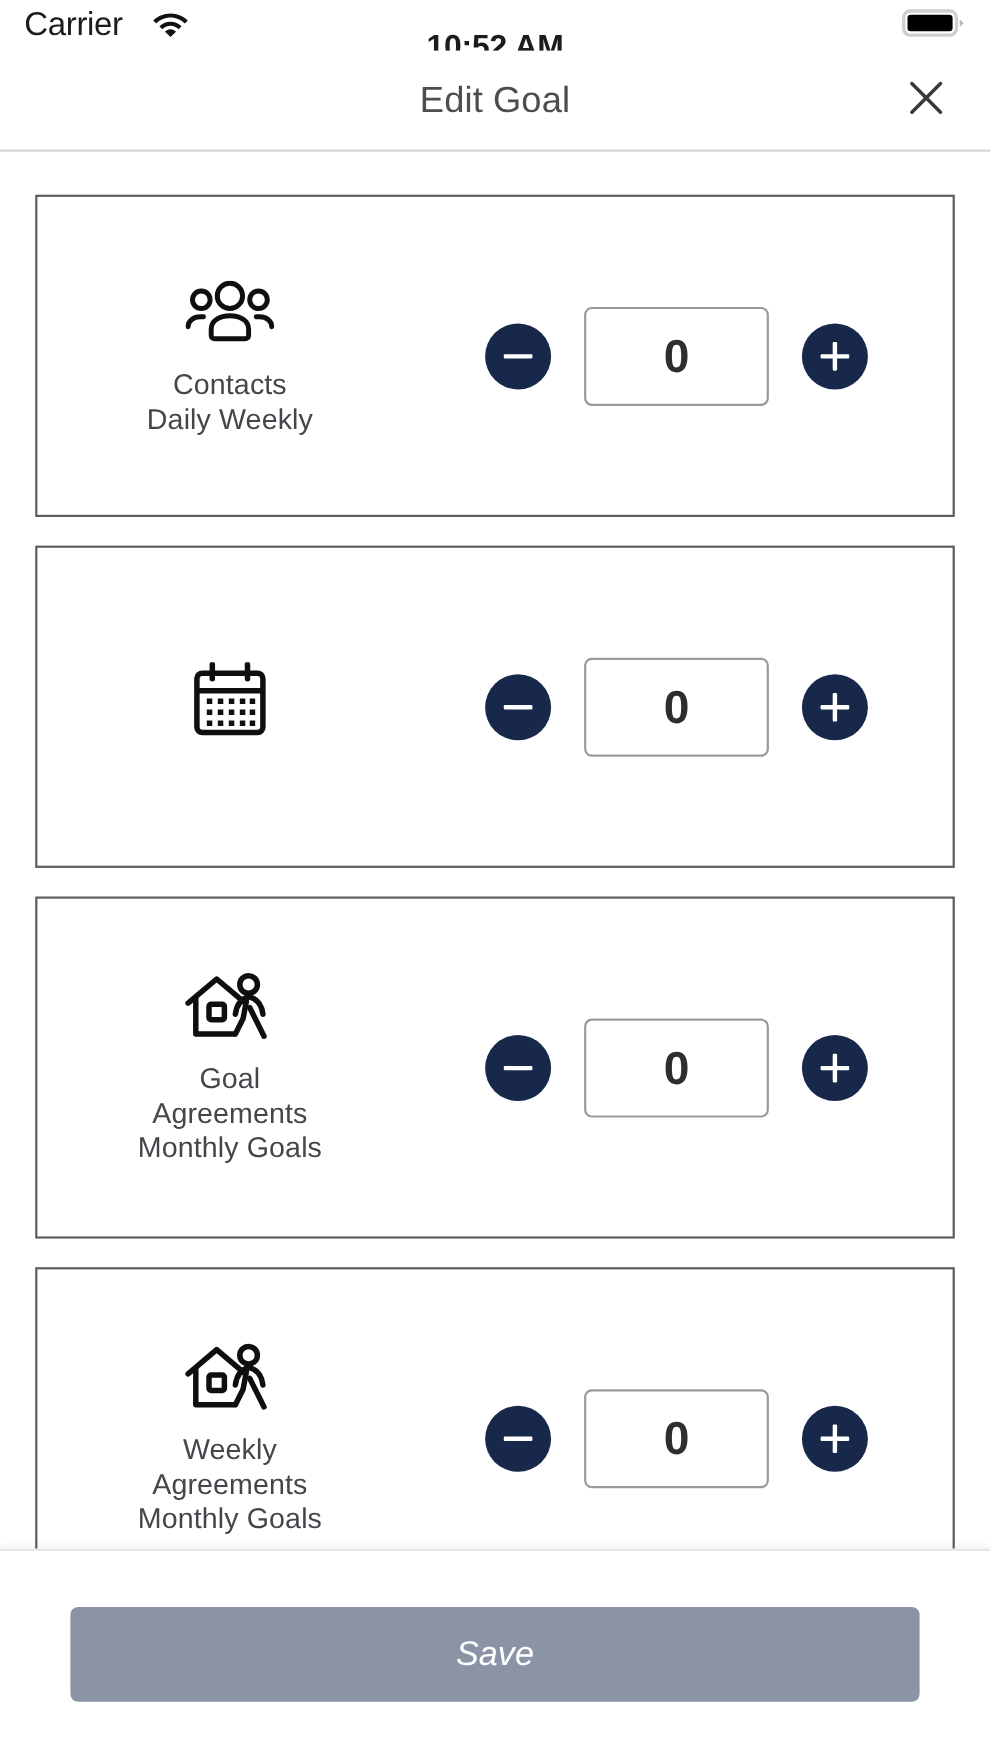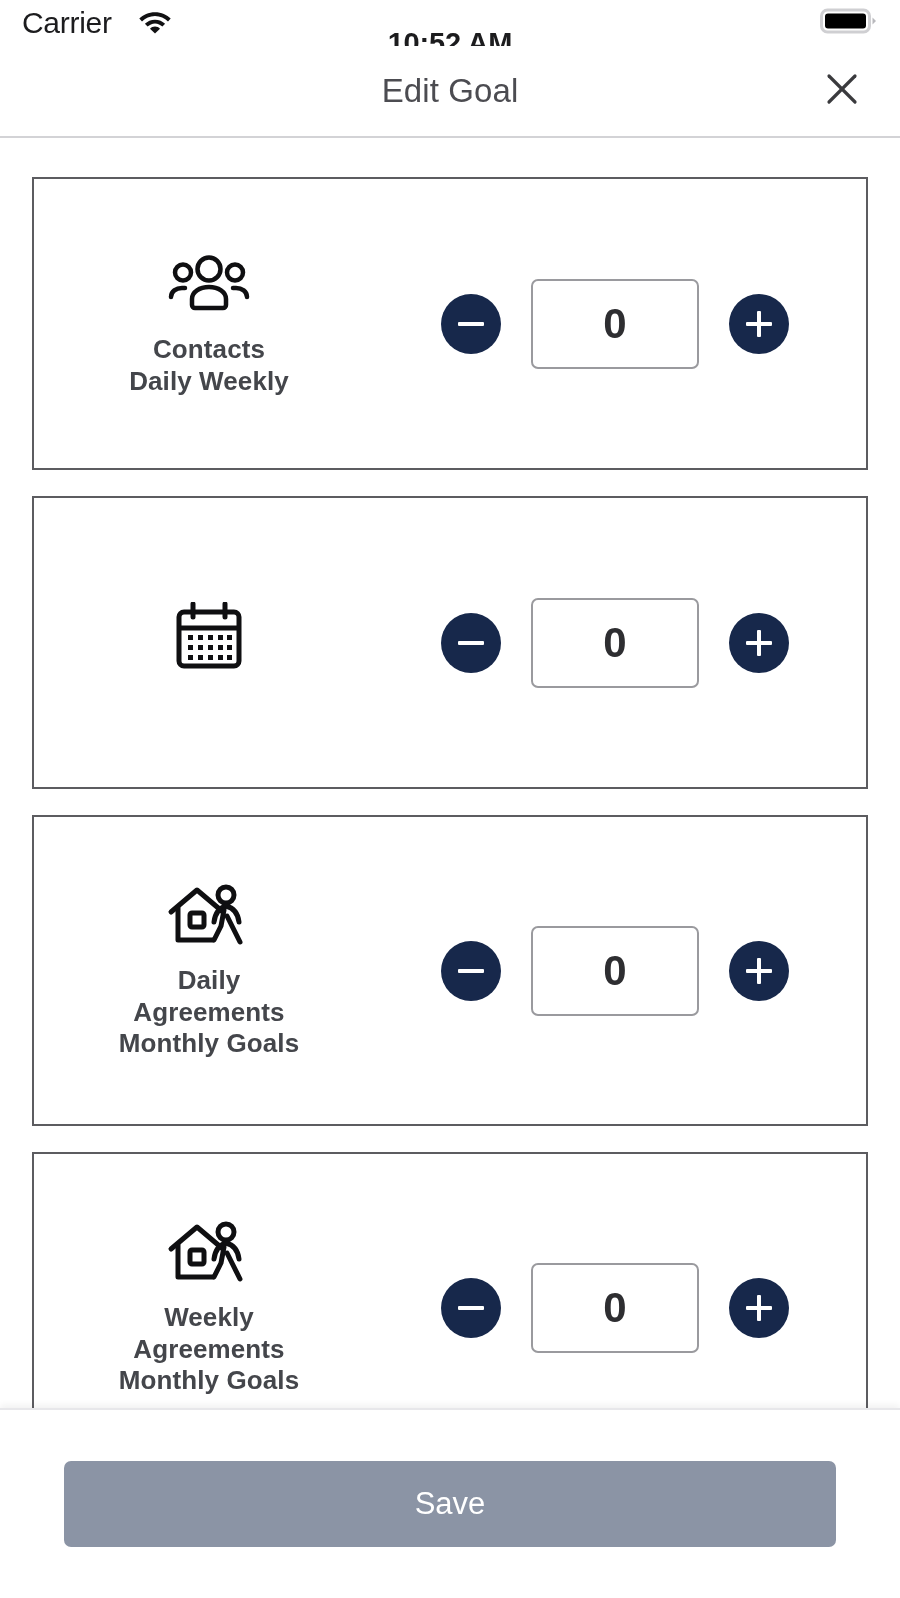--- a/index.html
+++ b/index.html
@@ -118,21 +118,21 @@
   .goal-icon {
     height: 72px;
     display: flex;
     align-items: center;
     justify-content: center;
     margin-bottom: 12px;
   }
   .goal-label {
     text-align: center;
     font-size: 26px;
-    font-weight: bold;
+    font-weight: normal;
     color: #44464b;
     line-height: 1.22;
     letter-spacing: 0.1px;
   }
 
   .stepper {
     flex: 1 1 auto;
     display: flex;
     align-items: center;
     justify-content: center;
@@ -216,20 +216,21 @@
     background: #8b94a5;
     color: #ffffff;
     border: none;
     border-radius: 7px;
     font-size: 31px;
     font-family: "Liberation Sans", sans-serif;
     cursor: pointer;
     display: flex;
     align-items: center;
     justify-content: center;
+    font-style: italic;
   }
 </style>
 </head>
 <body>
 
 <div class="status-bar">
   <div class="status-left">
     <span class="carrier-label">Carrier</span>
     <span class="wifi-icon">
       <svg width="34" height="26" viewBox="0 0 34 26">
@@ -336,21 +337,21 @@
           <path d="M4 30 L30 8 L56 30" fill="none" stroke="#0f0f11" stroke-width="5" stroke-linecap="round" stroke-linejoin="round"></path>
           <path d="M11 26 V58 H46" fill="none" stroke="#0f0f11" stroke-width="5" stroke-linecap="round" stroke-linejoin="round"></path>
           <rect x="23" y="31" width="14" height="14" rx="2" fill="none" stroke="#0f0f11" stroke-width="5"></rect>
           <circle cx="59" cy="13" r="8" fill="none" stroke="#0f0f11" stroke-width="5"></circle>
           <path d="M59 24 C52 26 48 32 47 40" fill="none" stroke="#0f0f11" stroke-width="5" stroke-linecap="round"></path>
           <path d="M59 24 C67 26 71 32 72 40" fill="none" stroke="#0f0f11" stroke-width="5" stroke-linecap="round"></path>
           <path d="M57 28 L54 44 L47 58" fill="none" stroke="#0f0f11" stroke-width="5" stroke-linecap="round" stroke-linejoin="round"></path>
           <path d="M60 34 L66 46 L73 60" fill="none" stroke="#0f0f11" stroke-width="5" stroke-linecap="round" stroke-linejoin="round"></path>
         </svg>
       </div>
-      <div class="goal-label"><span>Daily</span><br><span>Agreements</span><br><span>Monthly Goals</span></div>
+      <div class="goal-label"><span>Goal</span><br><span>Agreements</span><br><span>Monthly Goals</span></div>
     </div>
     <div class="stepper">
       <button class="step-btn minus">
           <span class="glyph"></span>
         </button>
       <div class="value-box">0</div>
       <button class="step-btn plus">
           <span class="glyph"></span>
         </button>
     </div>

